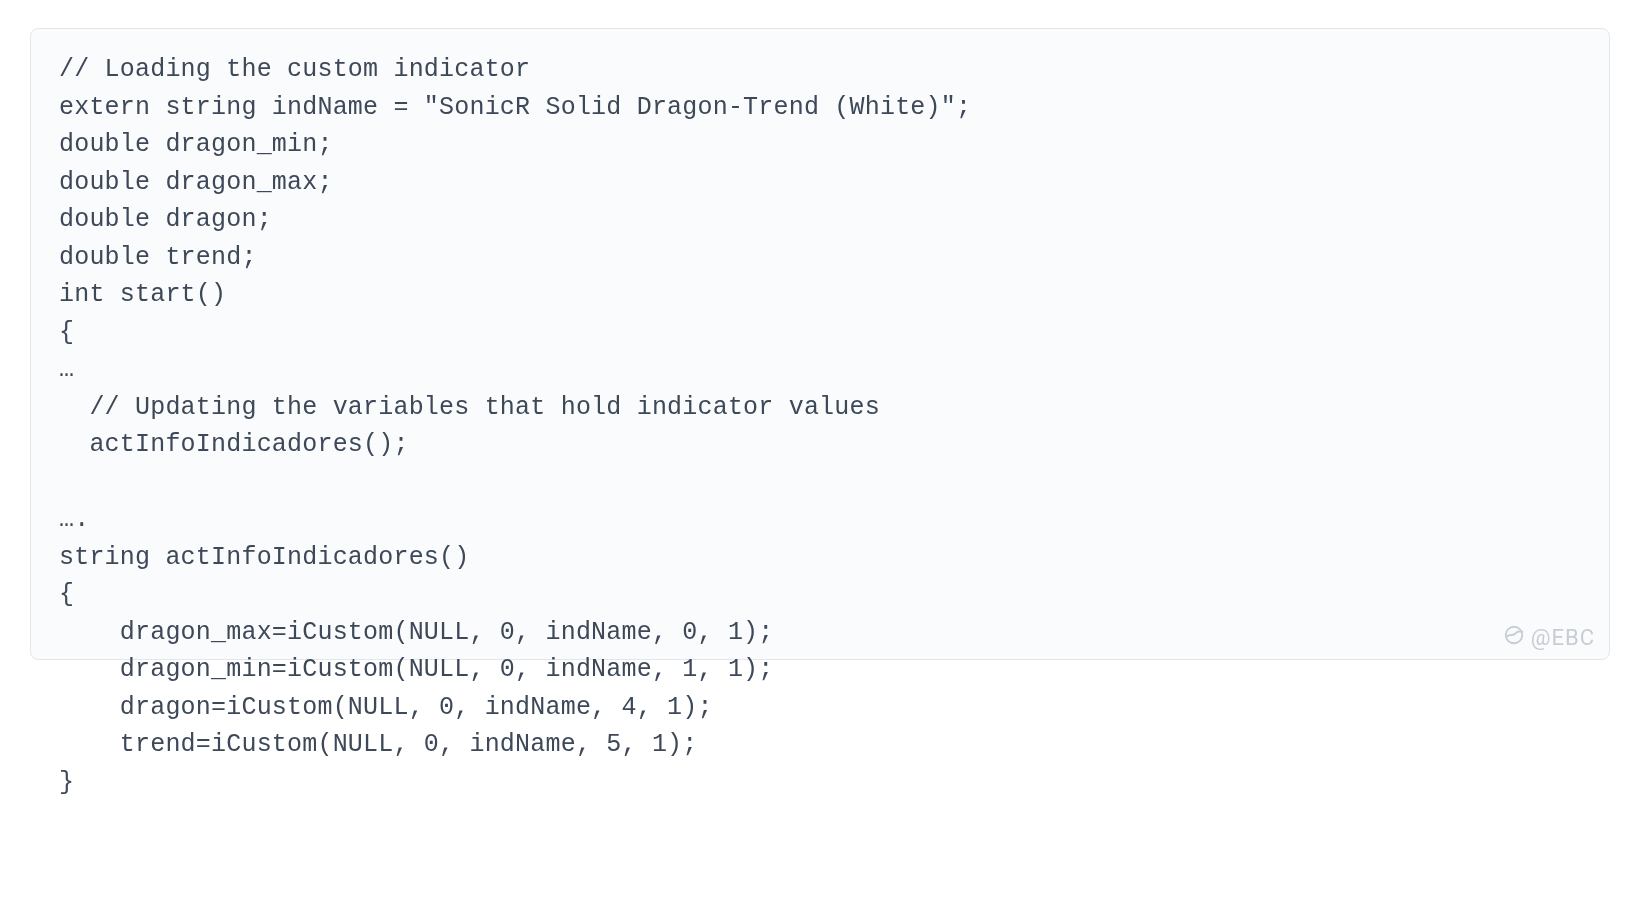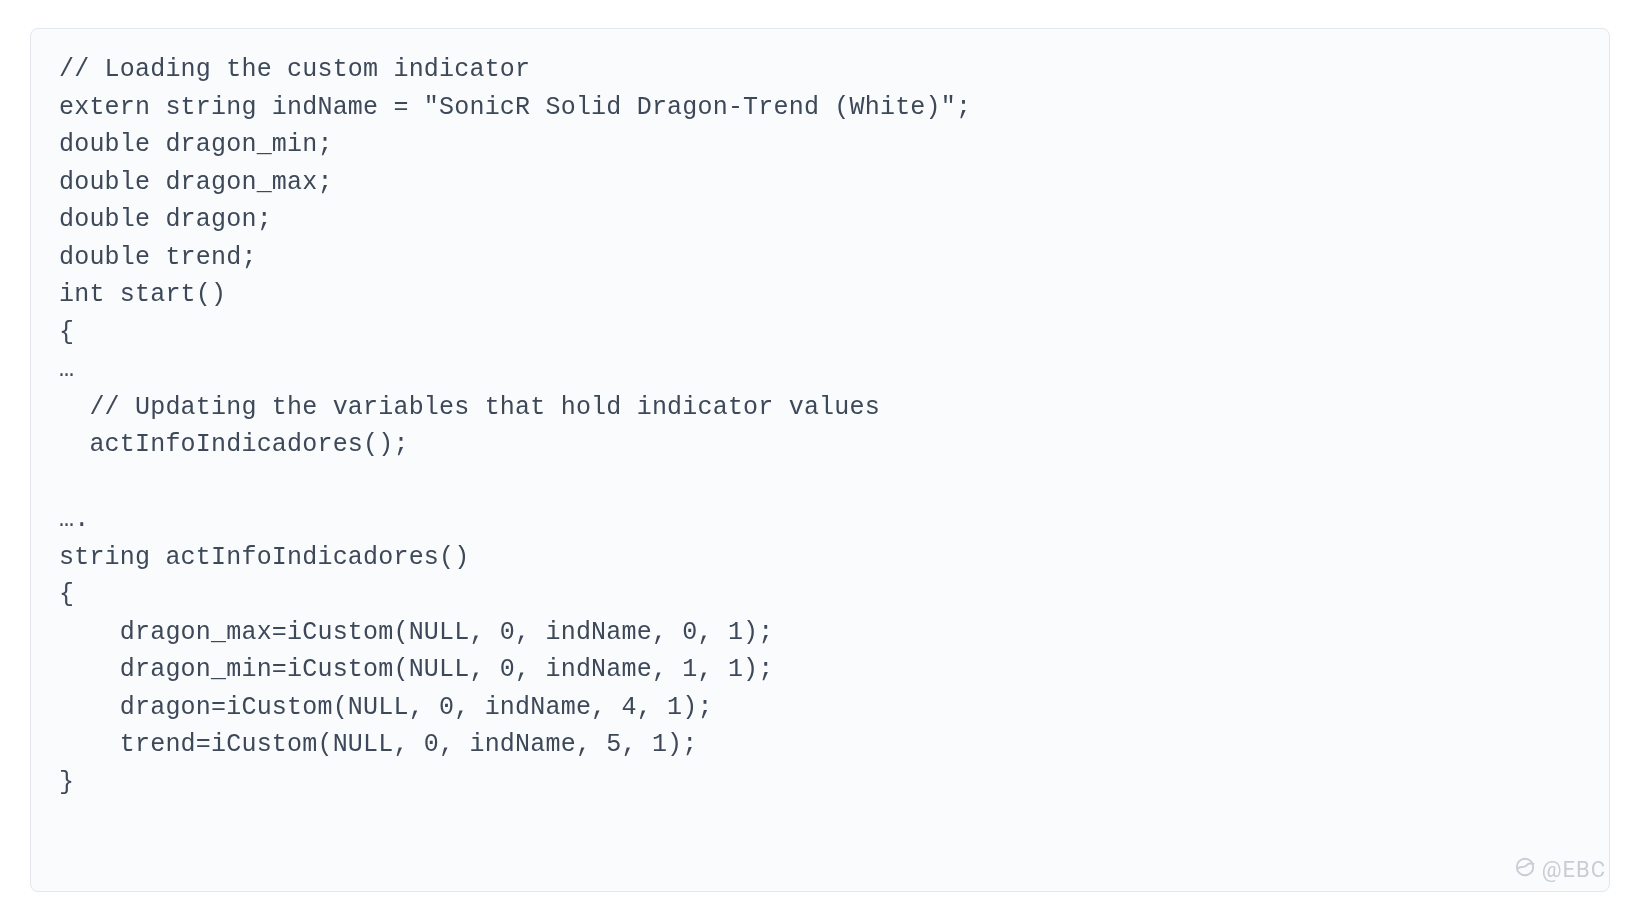--- a/index.html
+++ b/index.html
@@ -11,36 +11,36 @@
     font-family: -apple-system, BlinkMacSystemFont, "Segoe UI", Roboto, sans-serif;
     overflow: hidden;
   }
   .code-block {
     margin: 28px 30px 30px 30px;
     border: 1px solid #e3e6eb;
     border-radius: 8px;
     background: #fafbfc;
     padding: 22px 28px 22px 28px;
     box-sizing: border-box;
-    height: 864px;
+    height: 632px;
     position: relative;
   }
   pre {
     margin: 0;
     font-family: ui-monospace, SFMono-Regular, "SF Mono", Menlo, Consolas, "Liberation Mono", monospace;
     font-size: 25px;
     line-height: 1.5;
     color: #3d4858;
     white-space: pre;
     font-weight: 400;
     letter-spacing: 0.2px;
   }
   .watermark {
     position: absolute;
-    right: 3px;
+    right: 14px;
     bottom: 8px;
     color: #c8cdd5;
     font-size: 22px;
     letter-spacing: 1px;
     display: flex;
     align-items: center;
     gap: 6px;
     font-family: -apple-system, BlinkMacSystemFont, "Segoe UI", Roboto, sans-serif;
   }
   .watermark svg {

